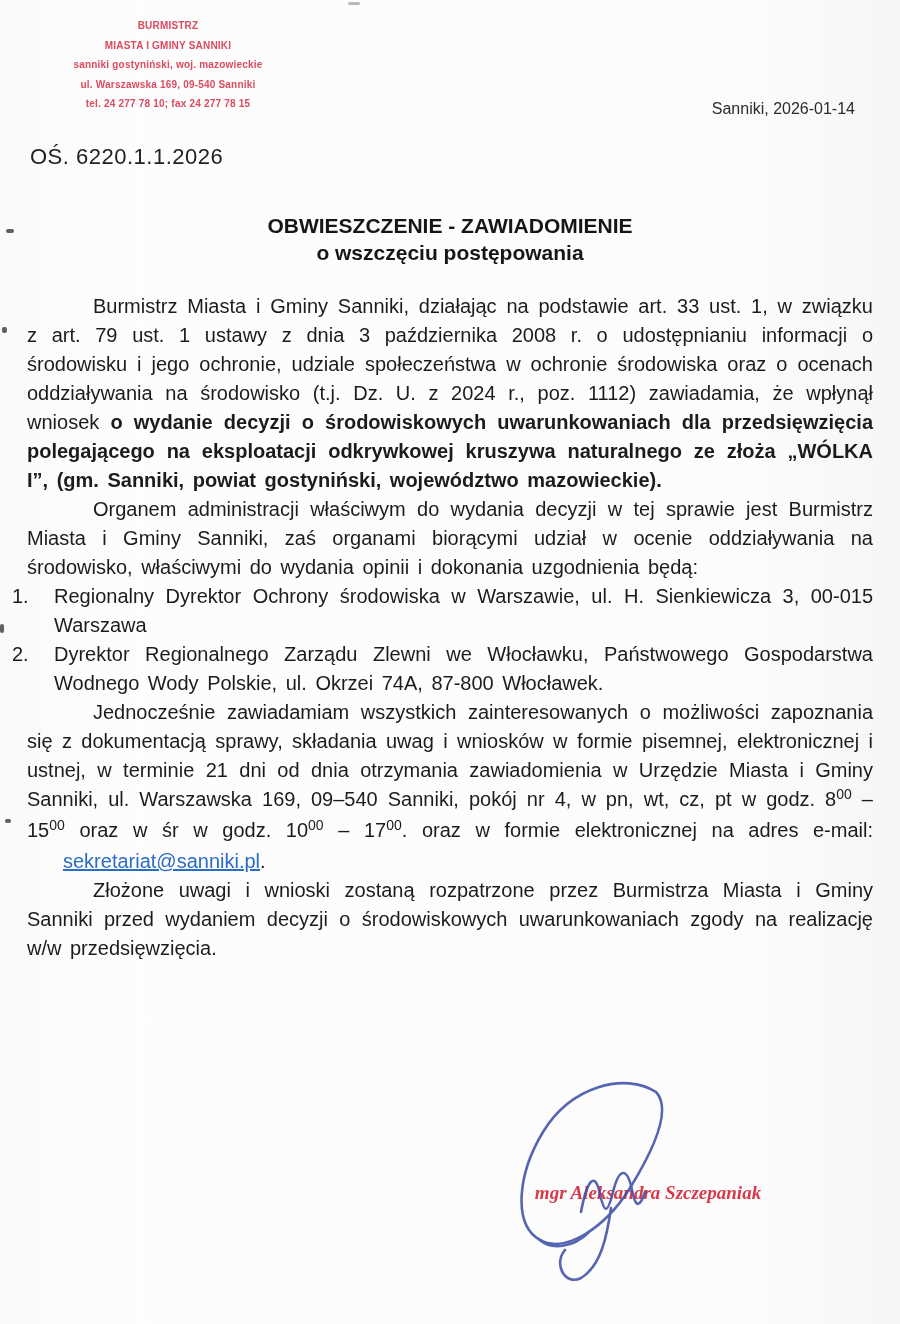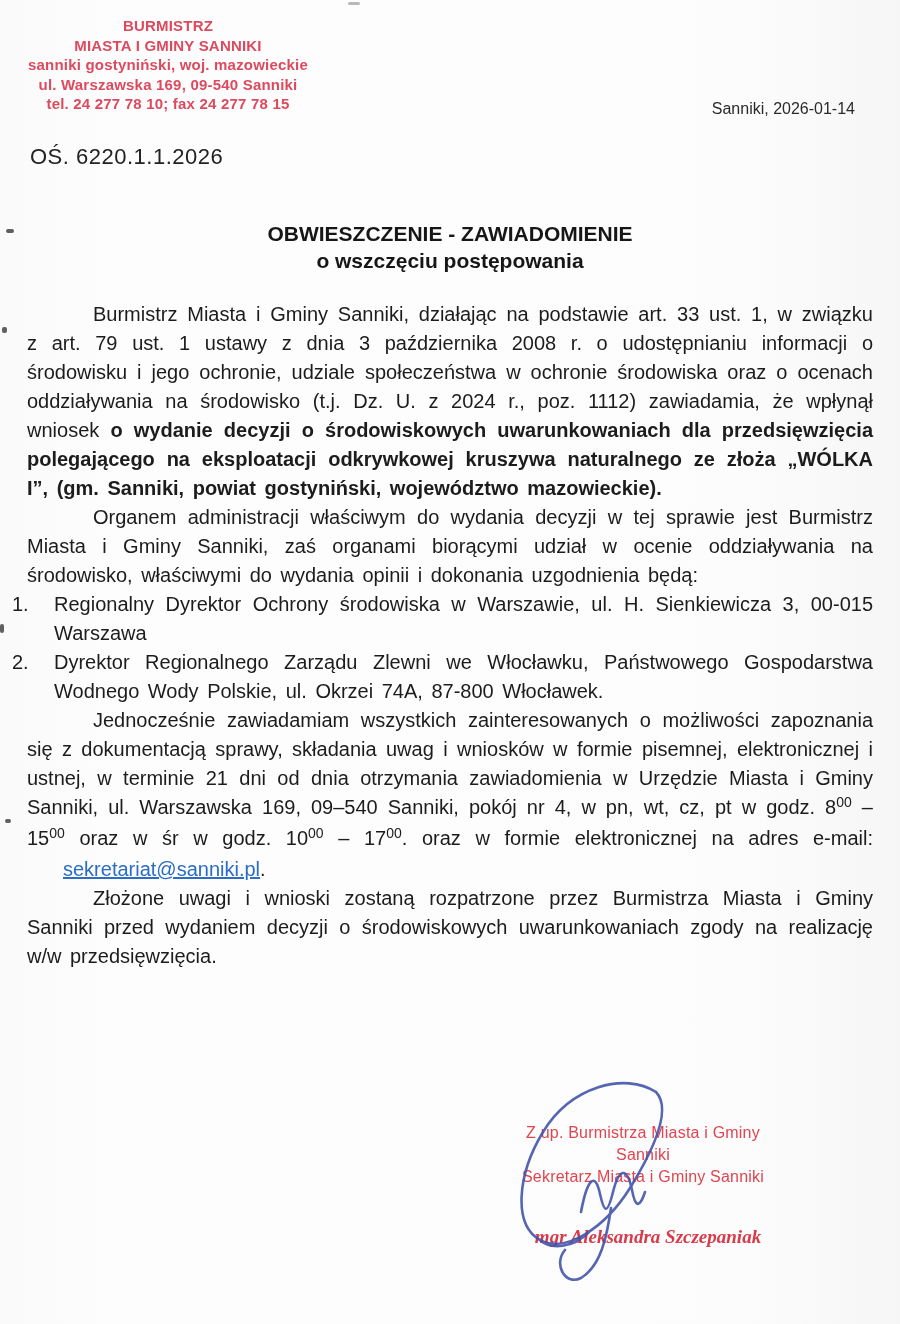--- a/index.html
+++ b/index.html
@@ -10,41 +10,41 @@
   }
   .page{
     position:relative;width:900px;height:1324px;overflow:hidden;
     background:linear-gradient(90deg,#fafafa 0%,#fdfdfd 15%,#fcfcfc 82%,#f6f6f6 100%);
     color:#1f1f1f;
   }
   
   .letterhead{
     position:absolute;left:18px;top:16px;width:300px;
     text-align:center;color:#dd4a5e;
-    font-size:15px;line-height:19.5px;font-weight:600;
+    font-size:10px;line-height:19.5px;font-weight:600;
     letter-spacing:.2px;
   }
   
   .dateline{
     position:absolute;top:100px;right:45px;
     font-size:16px;color:#2b2b2b;
   }
   .case-number{
     position:absolute;left:30px;top:144px;
     font-size:22px;color:#222;letter-spacing:.5px;
   }
   
   .body-text{
     position:absolute;top:212px;left:27px;width:846px;
     font-size:20px;line-height:29px;color:#1c1c1c;
     text-align:justify;word-spacing:3px;
   }
   .doc-title{
     text-align:center;font-weight:bold;font-size:21px;line-height:27px;
-    margin:8px 0 26px 0;word-spacing:normal;color:#161616;
+    margin:0 0 26px 0;word-spacing:normal;color:#161616;
   }
   p.para{margin:0;text-indent:66px;}
   .b{font-weight:bold;}
   .gap-before{margin-top:40px;}
   
   .list{margin-left:-15px;}
   .list-row{display:flex;}
   .list-num{flex:0 0 30px;}
   .list-text{flex:1;text-align:justify;margin-left:12px;}
   .sup{font-size:14px;position:relative;top:-7px;word-spacing:0;}
@@ -52,21 +52,21 @@
   
   .sig-stamp{
     position:absolute;left:498px;top:1122px;width:290px;z-index:2;
     text-align:center;color:#e0454f;font-size:16px;line-height:22px;
     letter-spacing:.2px;
   }
   .sig-name{
     position:absolute;left:508px;top:1182px;width:280px;z-index:2;
     text-align:center;color:#d83a49;
     font-family:"Liberation Serif","DejaVu Serif",serif;
-    font-style:italic;font-weight:bold;font-size:19px;margin-top:44px;
+    font-style:italic;font-weight:bold;font-size:19px;
   }
   .sig-ink{position:absolute;left:493px;top:1080px;z-index:3;}
   
   .speck{position:absolute;background:#3a3a3a;opacity:.8;border-radius:2px;}
   .sp1{left:6px;top:229px;width:8px;height:4px;}
   .sp2{left:2px;top:327px;width:5px;height:6px;}
   .sp3{left:0;top:624px;width:4px;height:9px;}
   .sp4{left:5px;top:819px;width:6px;height:4px;}
   .sp5{left:348px;top:2px;width:12px;height:3px;opacity:.35;}
 </style>
@@ -108,24 +108,20 @@
         <span class="list-text">Dyrektor Regionalnego Zarządu Zlewni we Włocławku, Państwowego Gospodarstwa Wodnego Wody Polskie, ul. Okrzei 74A, 87-800 Włocławek.</span>
       </div>
     </div>
 
     <p class="para gap-before"><span>Jednocześnie zawiadamiam wszystkich zainteresowanych o możliwości zapoznania się z dokumentacją sprawy, składania uwag i wniosków w formie pisemnej, elektronicznej i ustnej, w terminie 21 dni od dnia otrzymania zawiadomienia w Urzędzie Miasta i Gminy Sanniki, ul. Warszawska 169, 09–540 Sanniki, pokój nr 4, w pn, wt, cz, pt w godz. 8</span><span class="sup">00</span><span> – 15</span><span class="sup">00</span><span> oraz w śr w godz. 10</span><span class="sup">00</span><span> – 17</span><span class="sup">00</span><span>. oraz w formie elektronicznej na adres e-mail: </span><a class="email-link">sekretariat@sanniki.pl</a><span>.</span></p>
 
     <p class="para">Złożone uwagi i wnioski zostaną rozpatrzone przez Burmistrza Miasta i Gminy Sanniki przed wydaniem decyzji o środowiskowych uwarunkowaniach zgody na realizację w/w przedsięwzięcia.</p>
 
   </div>
 
-  <div class="sig-stamp">
-    <div>Z up. Burmistrza Miasta i Gminy Sanniki</div>
-    <div>Sekretarz Miasta i Gminy Sanniki</div>
-  </div>
   <div class="sig-name">mgr Aleksandra Szczepaniak</div>
 
   <svg class="sig-ink" width="210" height="225" viewBox="0 0 210 225" xmlns="http://www.w3.org/2000/svg">
     <g fill="none" stroke="#3f51a8" stroke-width="2.6" stroke-linecap="round" opacity="0.88">
       <path d="M 163 12 C 132 -8 78 6 50 52 C 24 95 20 145 47 160 C 72 174 112 148 137 108 C 158 74 180 30 163 12"></path>
       <path d="M 47 160 C 58 170 80 168 96 152"></path>
       <path d="M 88 132 C 94 100 102 90 107 114 C 111 132 114 136 120 112 C 126 88 134 86 139 110 C 142 126 146 130 152 112"></path>
       <path d="M 118 128 C 114 156 108 186 88 198 C 72 206 60 184 72 170"></path>
     </g>
   </svg>

